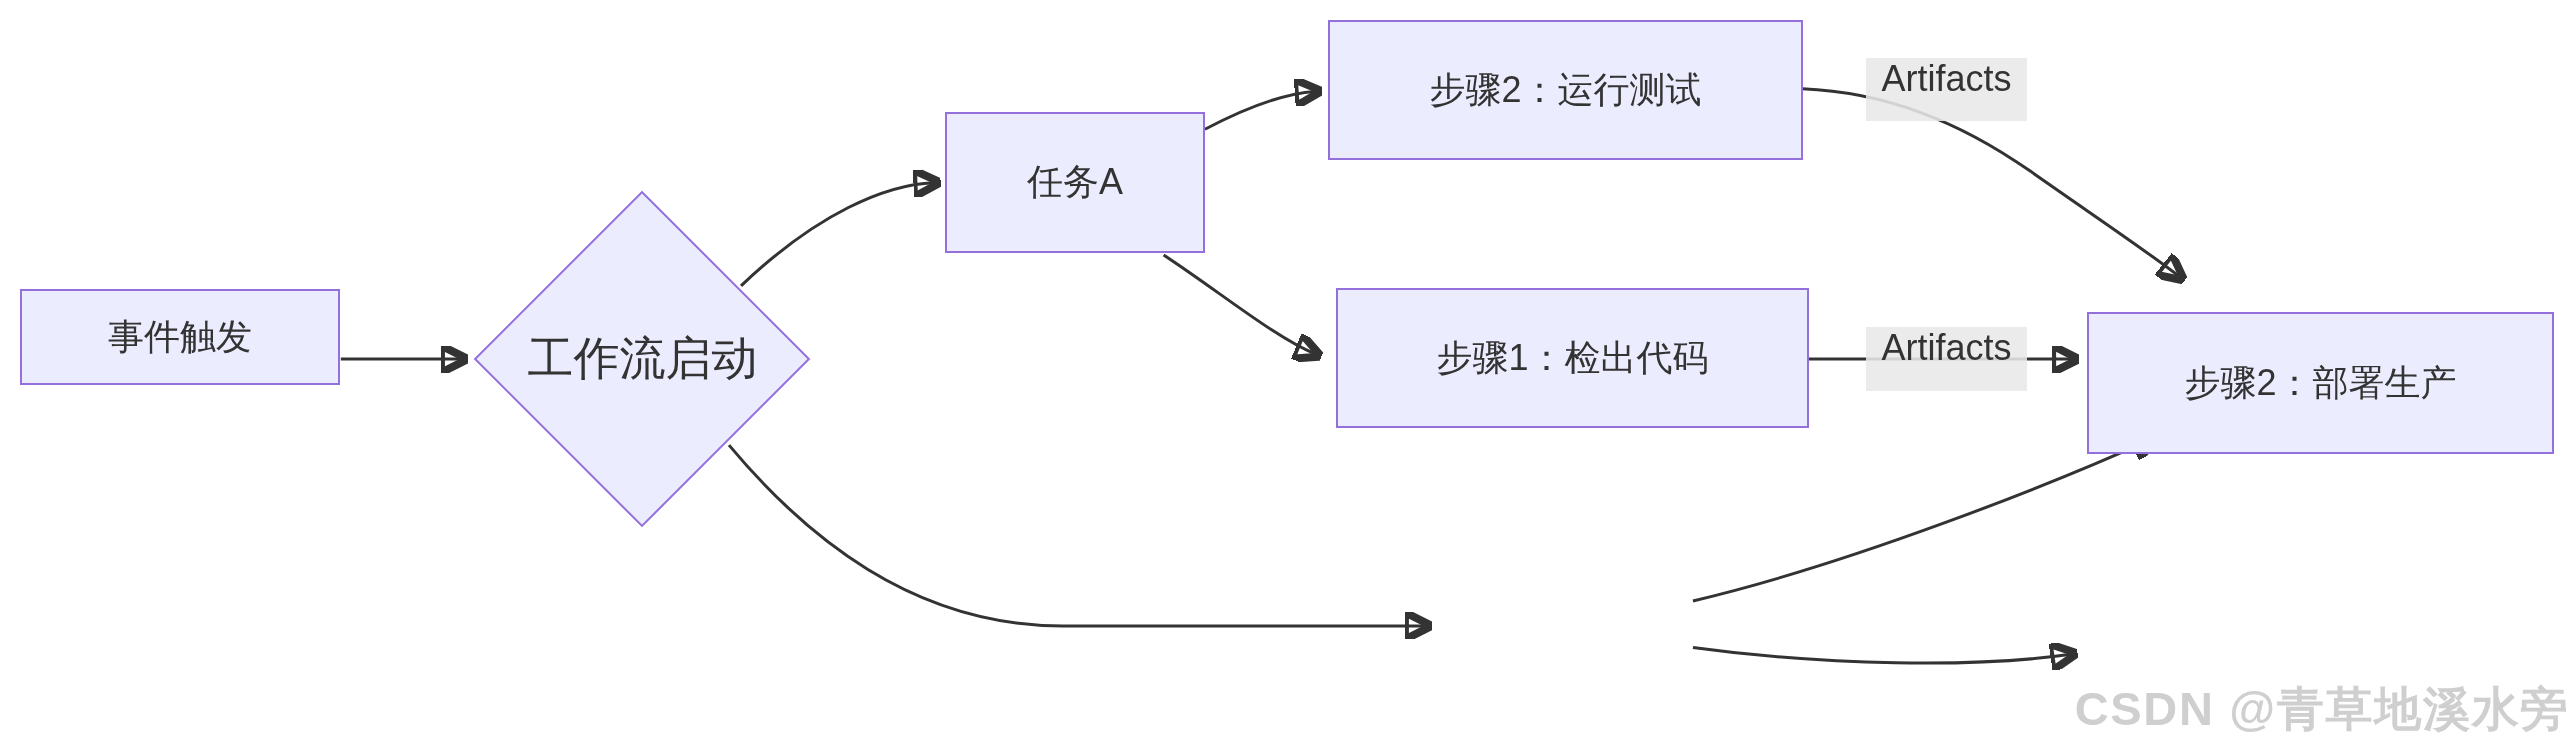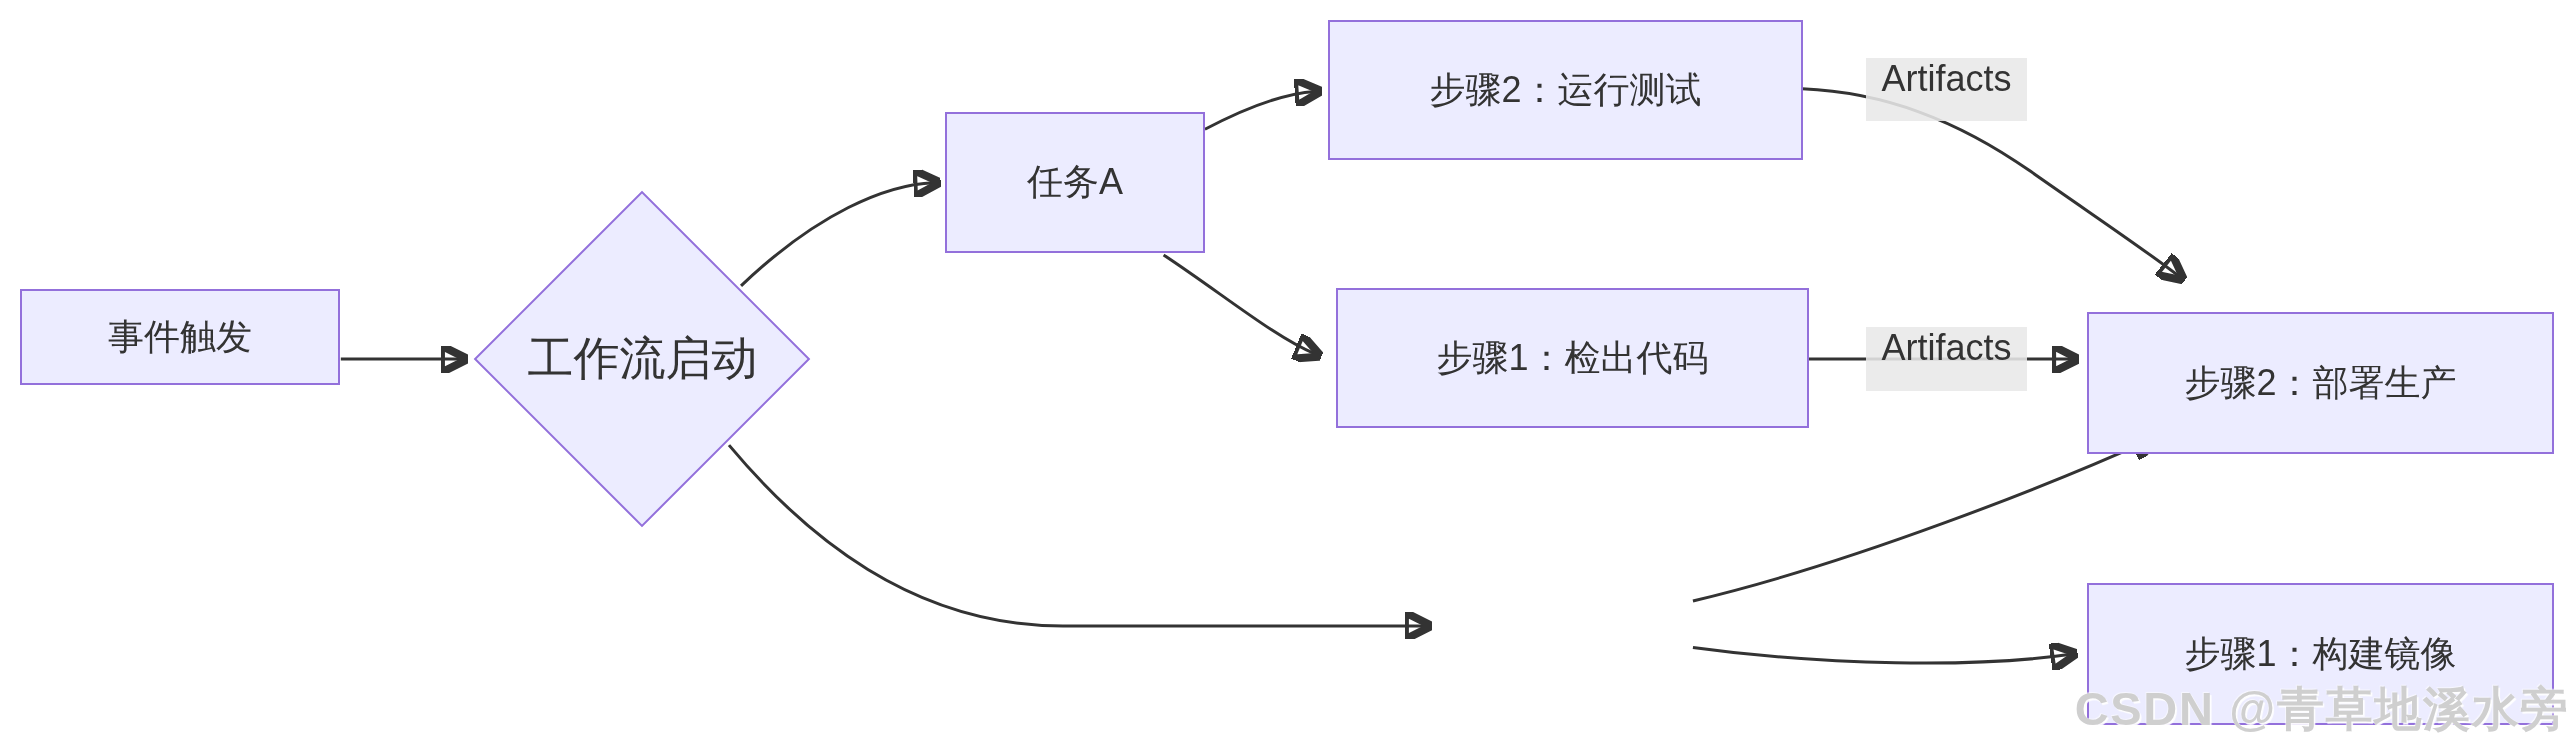--- a/index.html
+++ b/index.html
@@ -127,23 +127,20 @@
 
   <div class="node" style="left:1328px; top:288px; width:473px; height:140px;margin-left:8px;">
     <span>步骤1：检出代码</span>
   </div>
 
   <div class="node" style="left:2087px; top:288px; width:467px; height:142px;margin-top:24px;">
     <span>步骤2：部署生产</span>
   </div>
 
 
-  <div class="node" style="left:2087px; top:583px; width:467px; height:142px;">
-    <span>步骤1：构建镜像</span>
-  </div>
 
   <div class="edge-label" style="left:1866px; top:58px; width:161px; height:63px;">
     <span>Artifacts</span>
   </div>
 
   <div class="edge-label" style="left:1866px; top:327px; width:161px; height:64px;">
     <span>Artifacts</span>
   </div>
 
   <div class="watermark">CSDN @青草地溪水旁</div>

